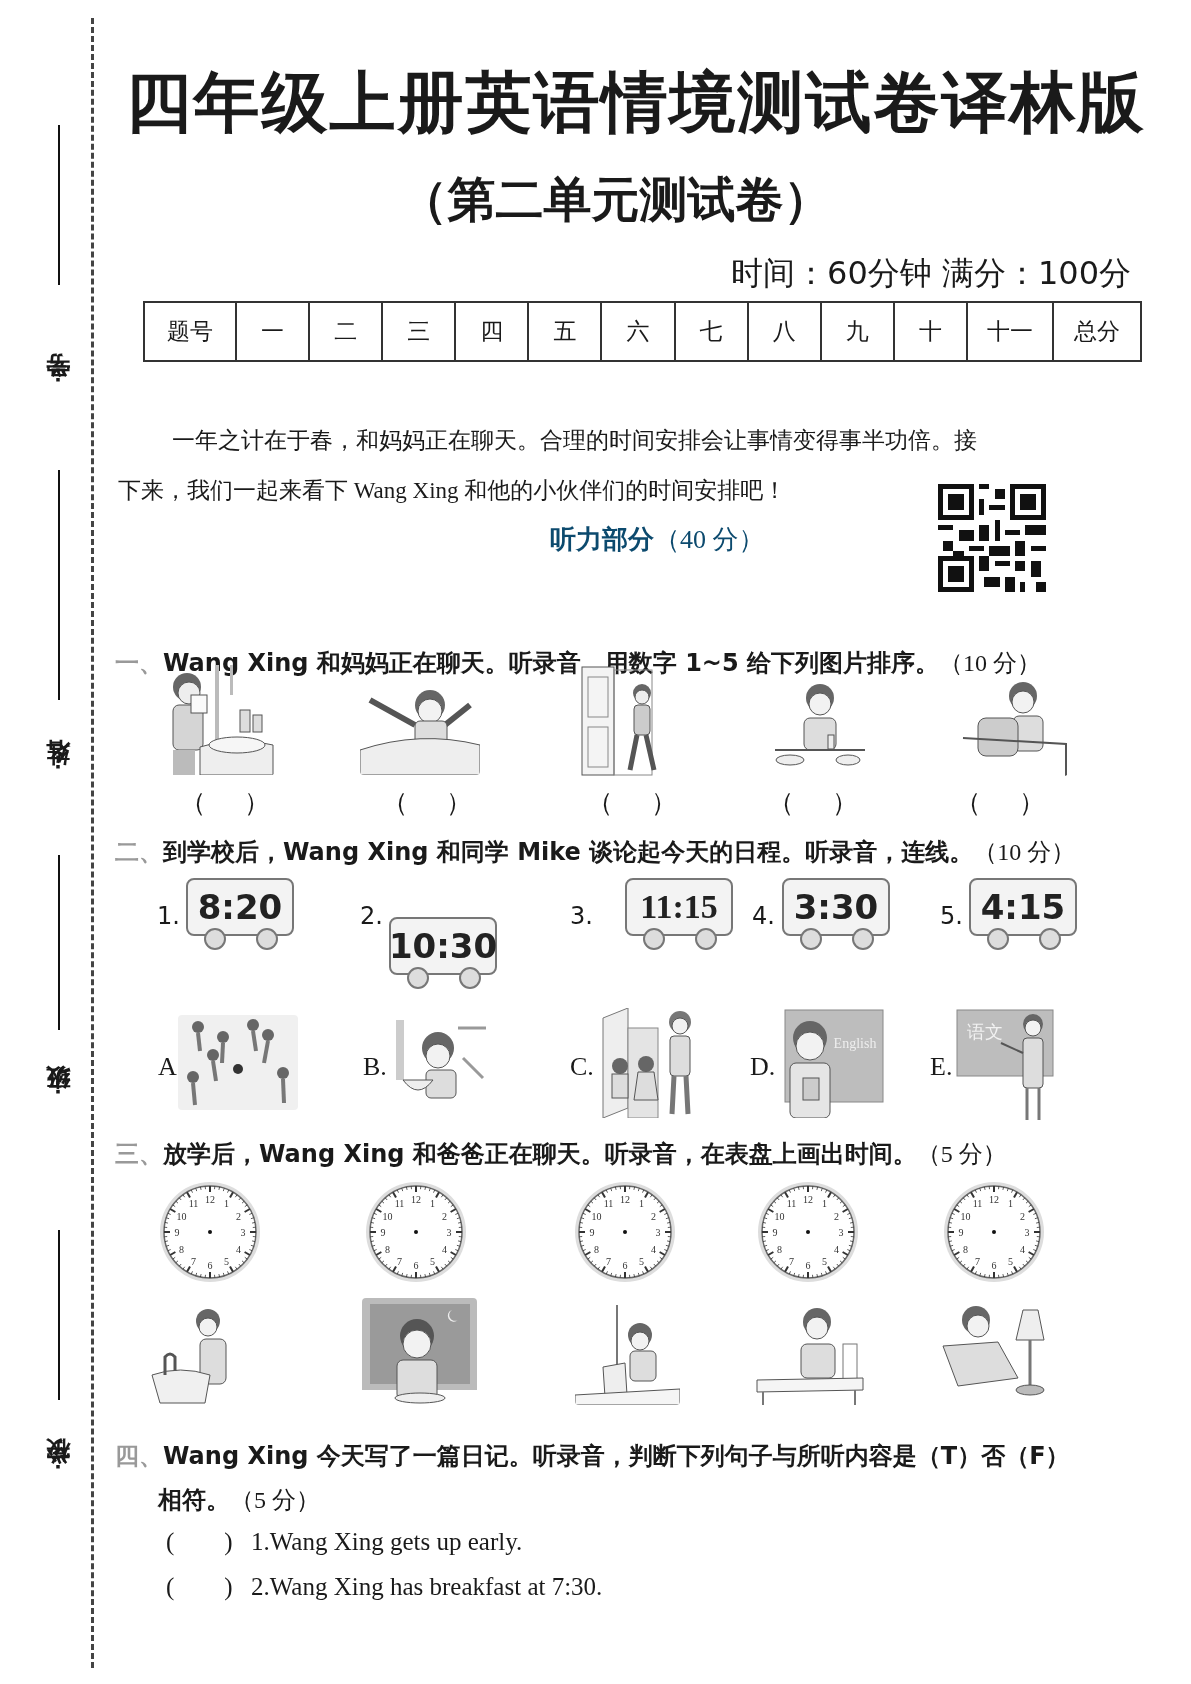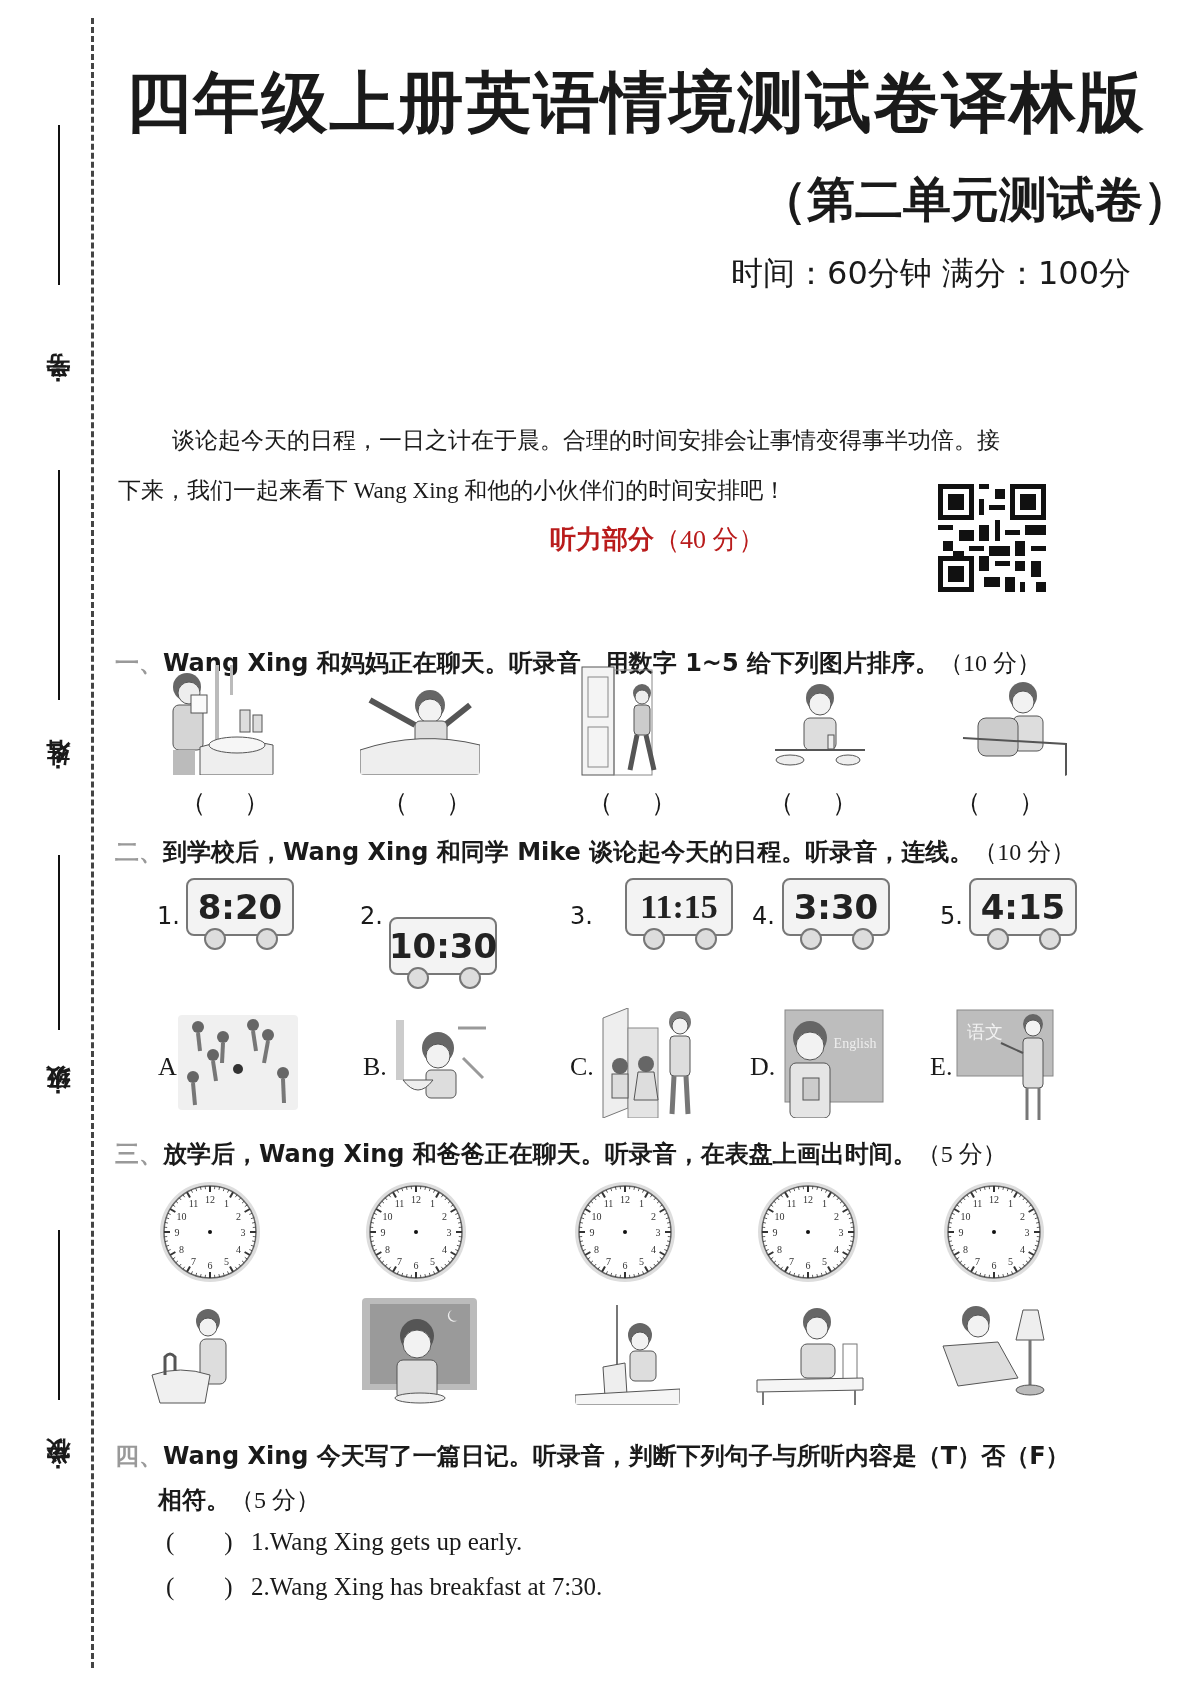--- a/index.html
+++ b/index.html
@@ -6,27 +6,27 @@
   body { width:1191px; height:1684px; position:relative; overflow:hidden;
          font-family:"DejaVu Sans","Liberation Sans",sans-serif; color:#1a1a1a; }
   .abs { position:absolute; }
   .serif { font-family:"Liberation Serif","DejaVu Serif",serif; }
   .dash-line { position:absolute; left:91px; top:18px; height:1650px; border-left:3px dashed #444; }
   .margin-line { position:absolute; left:58px; width:2px; background:#111; }
   .margin-label { position:absolute; left:42px; width:34px; font-size:24px; font-weight:bold;
                   writing-mode:vertical-rl; transform:rotate(180deg); letter-spacing:2px; }
   .title { left:0; width:1191px; top:58px; text-align:center; font-size:66px; font-weight:bold;
            letter-spacing:2px; padding-left:80px; box-sizing:border-box; }
-  .subtitle { left:0; width:1191px; top:168px; text-align:right; font-size:48px; font-weight:bold;
+  .subtitle { left:0; width:1191px; top:168px; text-align:center; font-size:48px; font-weight:bold;
               padding-left:40px; box-sizing:border-box; }
   .meta { right:60px; top:252px; font-size:32px; }
   table.score { position:absolute; left:143px; top:301px; width:999px; border-collapse:collapse; }
   table.score td { border:2px solid #333; height:55px; text-align:center; font-size:23px; }
   .intro { left:118px; width:1030px; font-size:23px; line-height:50px; }
-  .listen { left:550px; top:522px; font-size:26px; color:#b91c1c; font-weight:bold; }
+  .listen { left:550px; top:522px; font-size:26px; color:#0c4a6e; font-weight:bold; }
   .listen .pts { font-weight:normal; }
   .qr { left:938px; top:484px; width:108px; height:108px; }
   .sec { left:115px; font-size:24px; font-weight:bold; white-space:nowrap; }
   .sec .num { color:#999; }
   .sec .pts { font-weight:normal; }
   .pic { position:absolute; border-radius:4px; }
   .paren { position:absolute; font-size:26px; width:90px; display:flex; justify-content:space-between; }
   .bus { position:absolute; width:112px; height:72px; }
   .bus .body { position:absolute; left:4px; top:0; width:104px; height:54px; border:2px solid #777;
                border-radius:8px; background:#f3f3f3; display:flex; align-items:center; justify-content:center;
@@ -49,24 +49,39 @@
 <div class="margin-label" style="top:1030px;height:80px;">班级：</div>
 <div class="margin-line" style="top:1230px;height:170px;"></div>
 <div class="margin-label" style="top:1405px;height:80px;">学校：</div>
 
 <div class="abs title">四年级上册英语情境测试卷译林版</div>
 <div class="abs subtitle">（第二单元测试卷）</div>
 <div class="abs meta">时间：60分钟  满分：100分</div>
 
 <table class="score">
   <tbody>
+      <tr>
+    <td style="width:88px">题号</td>
+    <td>一</td>
+    <td>二</td>
+    <td>三</td>
+    <td>四</td>
+    <td>五</td>
+    <td>六</td>
+    <td>七</td>
+    <td>八</td>
+    <td>九</td>
+    <td>十</td>
+    <td style="width:82px">十一</td>
+    <td style="width:84px">总分</td>
+  </tr>
 </tbody>
   </table>
 
-<div class="abs intro serif" style="top:416px;text-indent:54px;">谈论起今天的日程，一日之计在于晨。合理的时间安排会让事情变得事半功倍。接</div>
+<div class="abs intro serif" style="top:416px;text-indent:54px;">一年之计在于春，和妈妈正在聊天。合理的时间安排会让事情变得事半功倍。接</div>
 <div class="abs intro serif" style="top:466px;">下来，我们一起来看下 Wang Xing 和他的小伙伴们的时间安排吧！</div>
 
 <div class="abs listen">
   <span>听力部分</span><span class="pts serif">（40 分）</span>
 </div>
 
 <svg class="abs qr" viewBox="0 0 21 21" shape-rendering="crispEdges">
   <rect x="0" y="0" width="7" height="7" fill="#111"></rect>
     <rect x="1" y="1" width="5" height="5" fill="#fff"></rect>
     <rect x="2" y="2" width="3" height="3" fill="#111"></rect>

